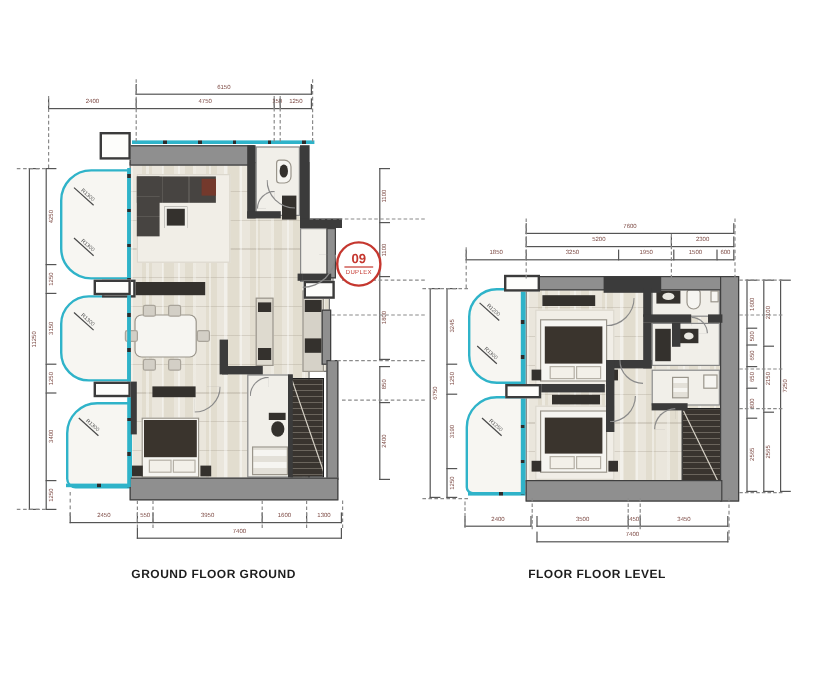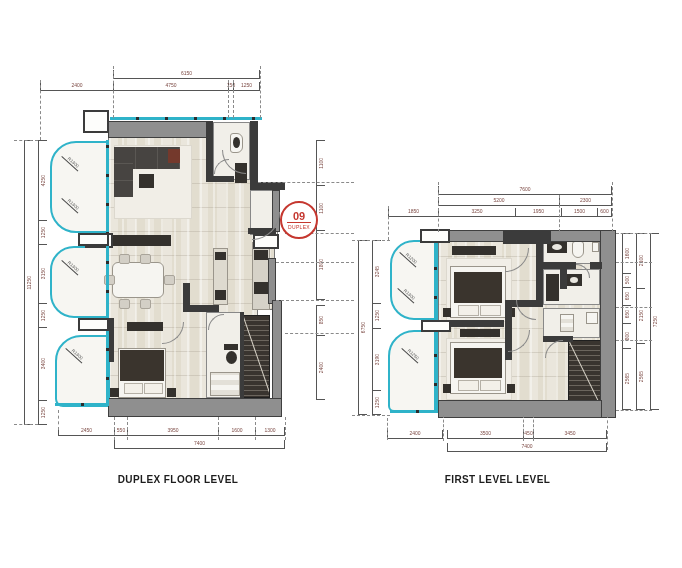--- a/index.html
+++ b/index.html
@@ -233,21 +233,21 @@
     <div class="dsh" style="left:276px;top:262px;width:78px;"></div>
     <div class="dsh" style="left:276px;top:300px;width:78px;"></div>
     <div class="dsh" style="left:285px;top:333px;width:69px;"></div>
     <div class="dsv" style="left:114px;top:417px;height:23px;"></div>
     <div class="dsv" style="left:127px;top:417px;height:23px;"></div>
     <div class="dsv" style="left:218px;top:417px;height:23px;"></div>
     <div class="dsv" style="left:255px;top:417px;height:23px;"></div>
     <div class="dsv" style="left:285px;top:417px;height:23px;"></div>
     <div class="dsv" style="left:58px;top:410px;height:20px;"></div>
 
-    <div class="ptitle" style="left:108px;top:474px;width:140px;">DUPLEX FLOOR LEVEL</div>
+    <div class="ptitle" style="left:108px;top:474px;width:140px;">GROUND FLOOR GROUND</div>
   </section>
 
   <div class="stamp" style="left:280px;top:201px;">
     <div class="num">09</div>
     <div class="lbl">DUPLEX</div>
   </div>
 
   <section class="plan">
 
     <div class="fl" style="left:438px;top:240px;width:164px;height:162px;"></div>
@@ -421,16 +421,16 @@
     <div class="dsh" style="left:616px;top:340px;width:36px;"></div>
     <div class="dsh" style="left:616px;top:410px;width:36px;"></div>
     <div class="dsh" style="left:352px;top:240px;width:38px;"></div>
     <div class="dsh" style="left:352px;top:415px;width:38px;"></div>
     <div class="dsv" style="left:443px;top:415px;height:26px;"></div>
     <div class="dsv" style="left:523px;top:415px;height:26px;"></div>
     <div class="dsv" style="left:533px;top:415px;height:26px;"></div>
     <div class="dsv" style="left:607px;top:415px;height:35px;"></div>
     <div class="dsv" style="left:387px;top:418px;height:22px;"></div>
 
-    <div class="ptitle" style="left:430px;top:474px;width:135px;">FIRST LEVEL LEVEL</div>
+    <div class="ptitle" style="left:430px;top:474px;width:135px;">FLOOR FLOOR LEVEL</div>
   </section>
 
 </div>
 
 </body></html>

